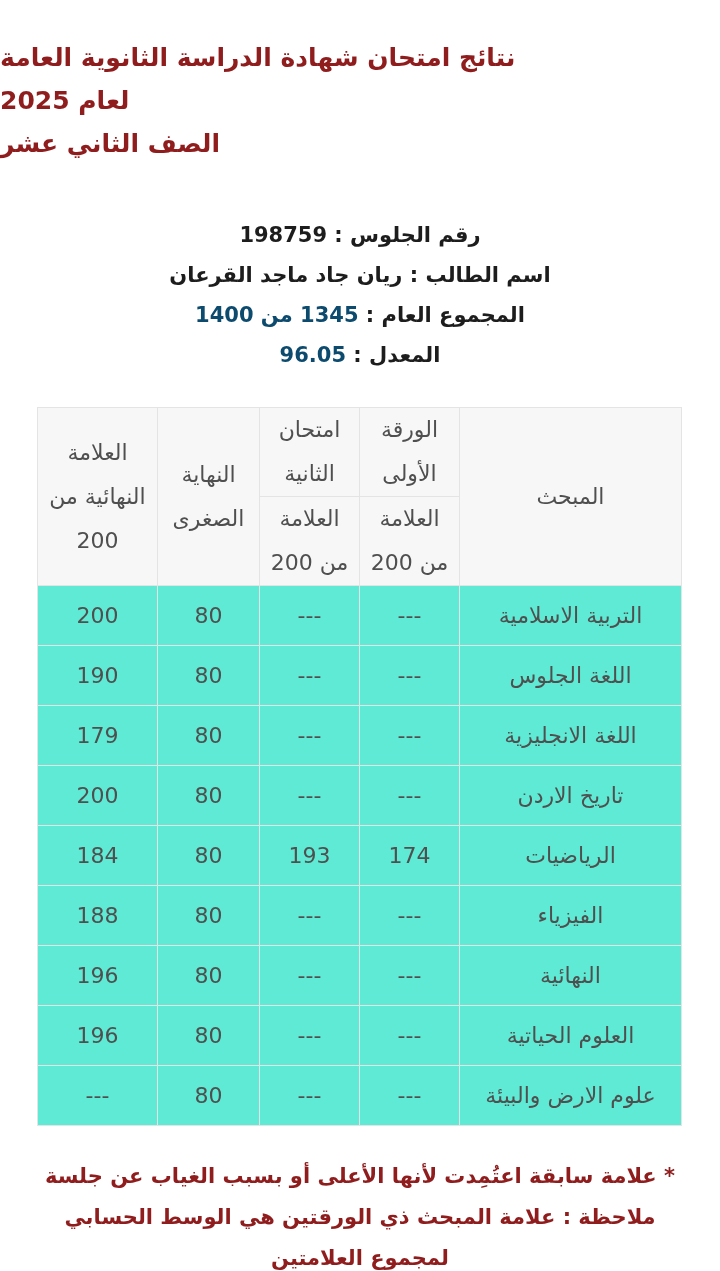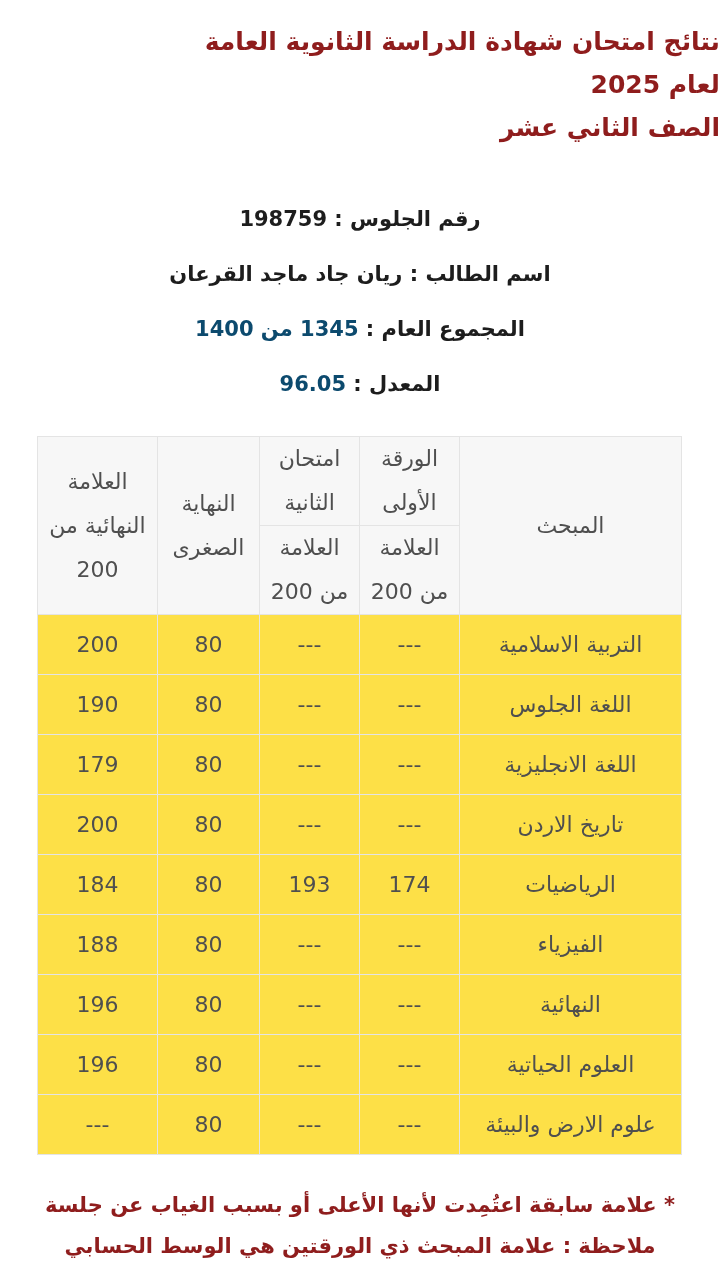--- a/index.html
+++ b/index.html
@@ -9,40 +9,39 @@
   body {
     width: 720px;
     height: 1271px;
     overflow: hidden;
     background: #ffffff;
     direction: rtl;
     font-family: "DejaVu Sans", sans-serif;
   }
   
   .title-block {
-    padding-top: 20px;
-    text-align: right;
-    margin-left: 26px;
+    padding-top: 36px;
+    text-align: left;
   }
   .title-line {
     color: #8f1d1d;
     font-weight: bold;
     font-size: 25px;
     line-height: 43px;
   }
   
   .info-block {
     margin-top: 50px;
     text-align: center;
     font-size: 21px;
     font-weight: bold;
     color: #1d1d1d;
     line-height: 40px;
   }
-  .info-row { white-space: nowrap; margin-top: 15px; }
+  .info-row { white-space: nowrap; }
   .value-blue { color: #0c4a6e; }
   
   table.results {
     margin: 32px 38px 0 38px;
     width: 644px;
     border-collapse: collapse;
     table-layout: fixed;
   }
   table.results th,
   table.results td {
@@ -54,21 +53,21 @@
     padding: 0 2px;
   }
   table.results th {
     background: #f7f7f7;
     font-size: 22px;
     line-height: 2.0;
   }
   table.results thead tr.h-row1 th { height: 88px; }
   table.results thead tr.h-row2 th { height: 87px; }
   table.results td {
-    background: #fde047;
+    background: #5eead4;
     font-size: 22px;
     height: 59px;
   }
   
   .notes-block {
     margin-top: 30px;
     padding: 0 42px;
     text-align: center;
     color: #8f1d1d;
     font-weight: bold;

